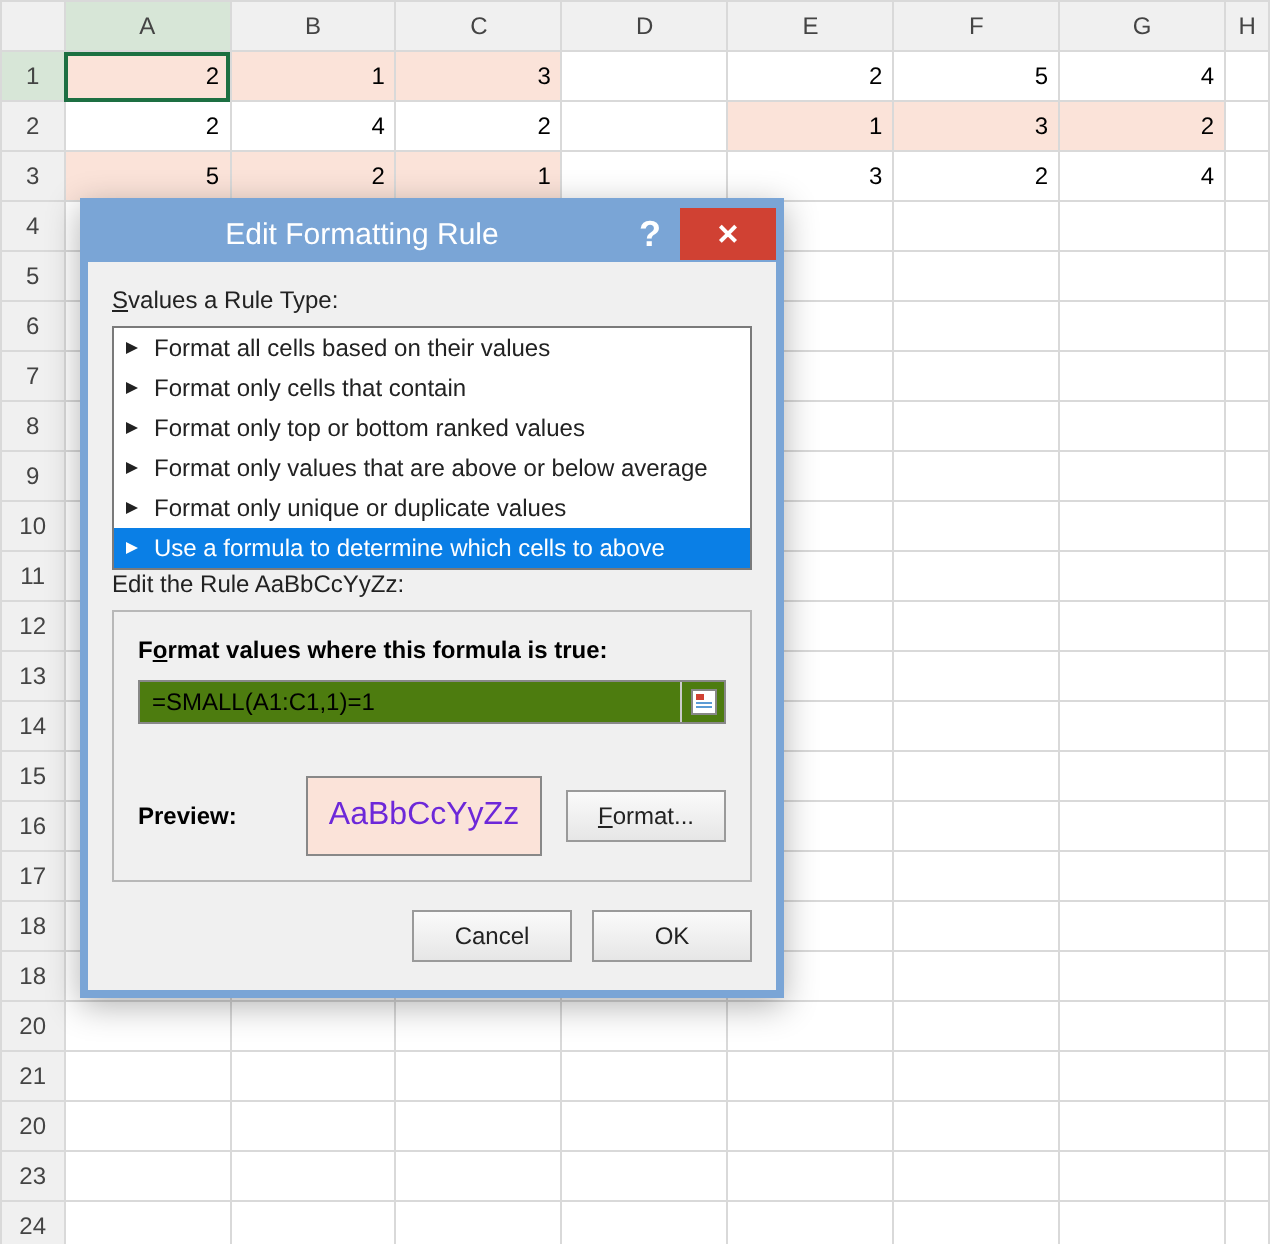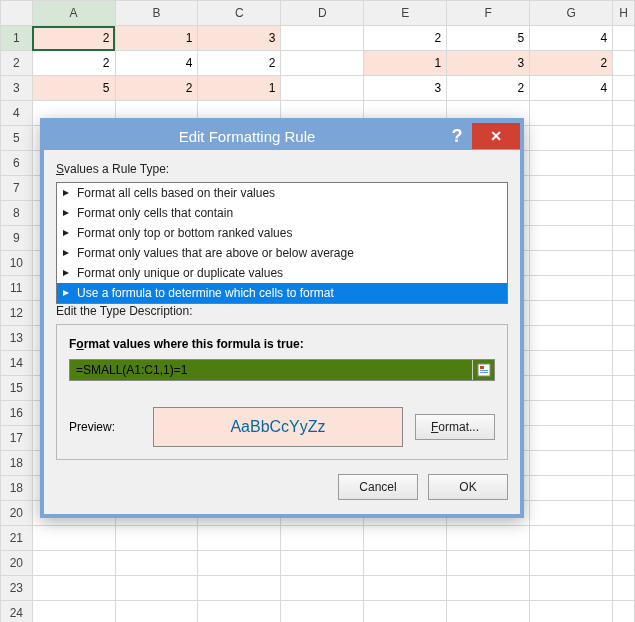--- a/index.html
+++ b/index.html
@@ -46,22 +46,22 @@
     outline: 2px solid #1d6f42;
     outline-offset: -2px;
     background: #fbe3d9;
   }
   .colw { width: 86px; }
   .colH { width: 22px; }
 
   .dialog {
     position: absolute;
     left: 40px;
-    top: 118px;
-    width: 484px;
+    top: 99px;
+    width: 352px;
     background: #7aa5d6;
     padding: 4px;
     box-shadow: 0 4px 16px rgba(0,0,0,.3);
   }
   .titlebar {
     display: flex;
     align-items: center;
     height: 28px;
     color: #fff;
     font-size: 14px;
@@ -138,31 +138,31 @@
     border-left: 1px solid #ccc;
     display: flex; align-items: center; justify-content: center;
   }
   .ref-btn svg { width: 14px; height: 14px; }
   .preview-row {
     margin-top: 26px;
     display: flex;
     align-items: center;
     gap: 12px;
   }
-  .preview-row .lbl { font-weight: normal; width: 72px; }
+  .preview-row .lbl { font-weight: bold; width: 72px; }
   .preview-swatch {
     flex: 1;
     height: 40px;
     border: 1px solid #888;
     background: #fbe3d9;
     display: flex;
     align-items: center;
     justify-content: center;
     font-size: 16px;
-    color: #0369a1;
+    color: #6d28d9;
   }
   .btn {
     min-width: 80px;
     height: 26px;
     border: 1px solid #9a9a9a;
     background: linear-gradient(#fafafa,#e6e6e6);
     padding: 0 12px;
     font: inherit;
     color: #222;
     cursor: default;
@@ -498,25 +498,25 @@
       <div class="rule-item">
           <span class="arrow"></span>
           <span>Format only values that are above or below average</span>
         </div>
       <div class="rule-item">
           <span class="arrow"></span>
           <span>Format only unique or duplicate values</span>
         </div>
       <div class="rule-item selected">
           <span class="arrow"></span>
-          <span>Use a formula to determine which cells to format</span>
+          <span>Use a formula to determine which cells to above</span>
         </div>
     </div>
 
-    <div class="section-label">Edit the Type Description:</div>
+    <div class="section-label">Edit the Rule AaBbCcYyZz:</div>
     <div class="group">
       <div class="strong"><span>F<span class="under">o</span>rmat values where this formula is true:</span></div>
       <div class="formula-box">
         <input type="text" value="=SMALL(A1:C1,1)=1" style="">
         <div class="ref-btn">
           <svg viewBox="0 0 14 14">
               <rect x="1" y="1" width="12" height="12" fill="#fff" stroke="#888"></rect>
               <rect x="3" y="3" width="4" height="3" fill="#d04133"></rect>
               <rect x="3" y="7" width="8" height="1" fill="#5b9bd5"></rect>
               <rect x="3" y="9" width="8" height="1" fill="#5b9bd5"></rect>

